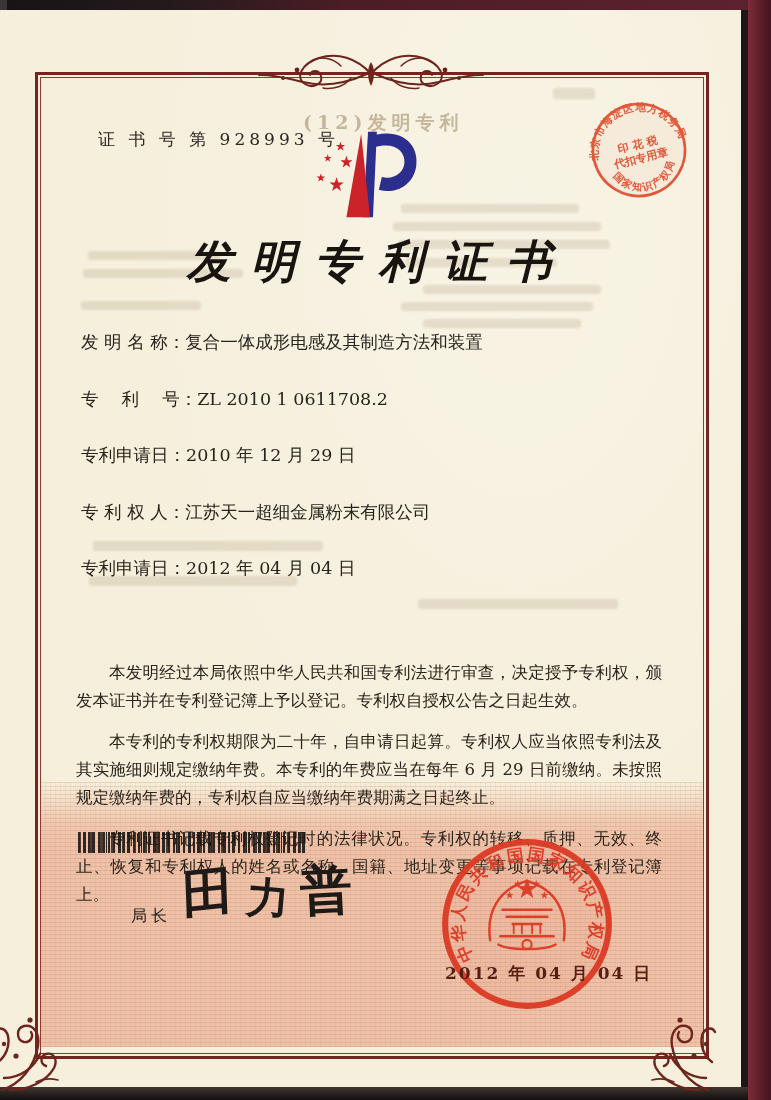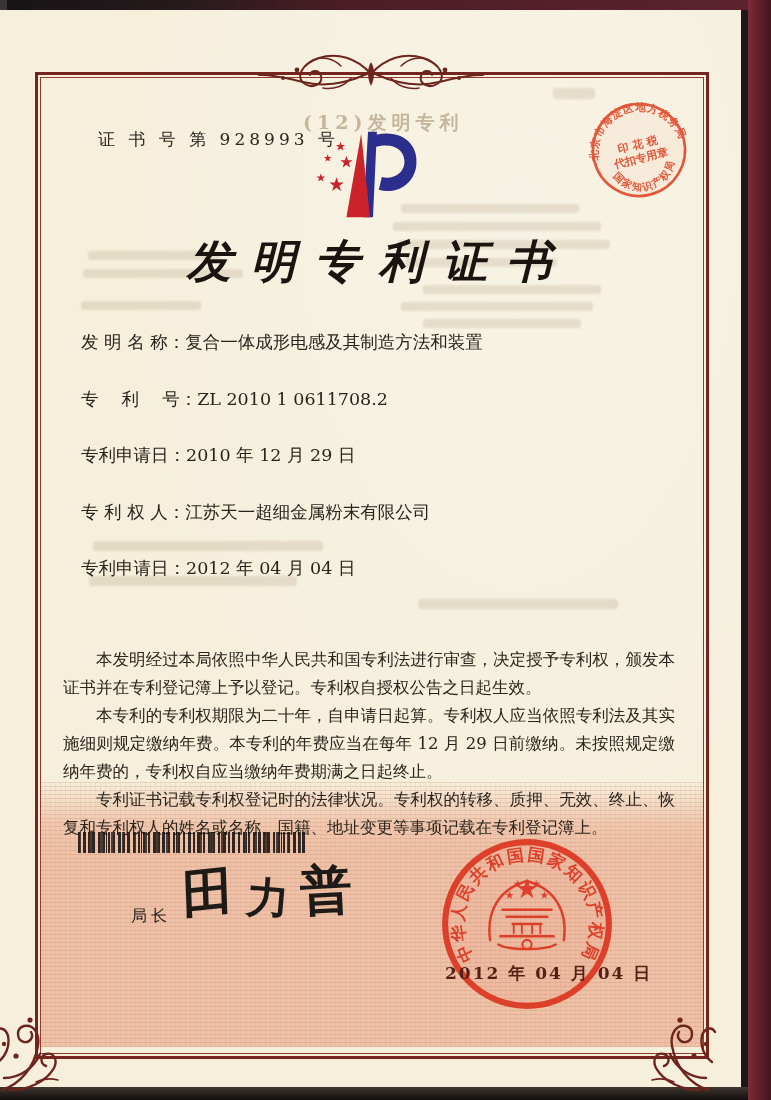--- a/index.html
+++ b/index.html
@@ -51,21 +51,21 @@
   
   .fields{position:absolute;left:81px;top:320px;width:580px;}
   .field-row{height:56.5px;font-size:17.5px;color:#292департ;}
   .field-row{color:#29231d;}
   .field-label{display:inline-block;white-space:pre;}
   .field-value{white-space:pre;}
 
   
   .body-text{position:absolute;left:63px;top:636px;width:612px;font-size:16.5px;
     line-height:28px;color:#2b241c;text-align:justify;}
-  .body-text p{margin:0;text-indent:2em;}
+  .body-text p{margin:13px;text-indent:2em;}
 
   
   .ghost{position:absolute;background:#8a6f4e;opacity:.16;border-radius:3px;filter:blur(1.2px);}
 
   
   .barcode{position:absolute;left:78px;top:822px;width:228px;height:21px;opacity:.88;
     background:
       repeating-linear-gradient(90deg,#171210 0 2px,rgba(0,0,0,0) 2px 5px),
       repeating-linear-gradient(90deg,#171210 0 1px,rgba(0,0,0,0) 1px 7px),
       repeating-linear-gradient(90deg,rgba(23,16,12,.85) 0 3px,rgba(0,0,0,0) 3px 11px);}
@@ -203,21 +203,21 @@
   <div class="fields">
     <div class="field-row"><span class="field-label">发 明 名 称：</span><span class="field-value">复合一体成形电感及其制造方法和装置</span></div>
     <div class="field-row"><span class="field-label">专　 利　 号：</span><span class="field-value">ZL 2010 1 0611708.2</span></div>
     <div class="field-row"><span class="field-label">专利申请日：</span><span class="field-value">2010 年 12 月 29 日</span></div>
     <div class="field-row"><span class="field-label">专 利 权 人：</span><span class="field-value">江苏天一超细金属粉末有限公司</span></div>
     <div class="field-row"><span class="field-label">专利申请日：</span><span class="field-value">2012 年 04 月 04 日</span></div>
   </div>
 
   <div class="body-text">
     <p>本发明经过本局依照中华人民共和国专利法进行审查，决定授予专利权，颁发本证书并在专利登记簿上予以登记。专利权自授权公告之日起生效。</p>
-    <p>本专利的专利权期限为二十年，自申请日起算。专利权人应当依照专利法及其实施细则规定缴纳年费。本专利的年费应当在每年 12 月 29 日前缴纳。未按照规定缴纳年费的，专利权自应当缴纳年费期满之日起终止。</p>
+    <p>本专利的专利权期限为二十年，自申请日起算。专利权人应当依照专利法及其实施细则规定缴纳年费。本专利的年费应当在每年 6 月 29 日前缴纳。未按照规定缴纳年费的，专利权自应当缴纳年费期满之日起终止。</p>
     <p>专利证书记载专利权登记时的法律状况。专利权的转移、质押、无效、终止、恢复和专利权人的姓名或名称、国籍、地址变更等事项记载在专利登记簿上。</p>
   </div>
 
   <div class="barcode"></div>
 
   <div class="sig-title">局长</div>
   <div class="sig-name">
     <span class="sig-c0">田</span><span class="sig-c1">力</span><span class="sig-c2">普</span>
   </div>
 

